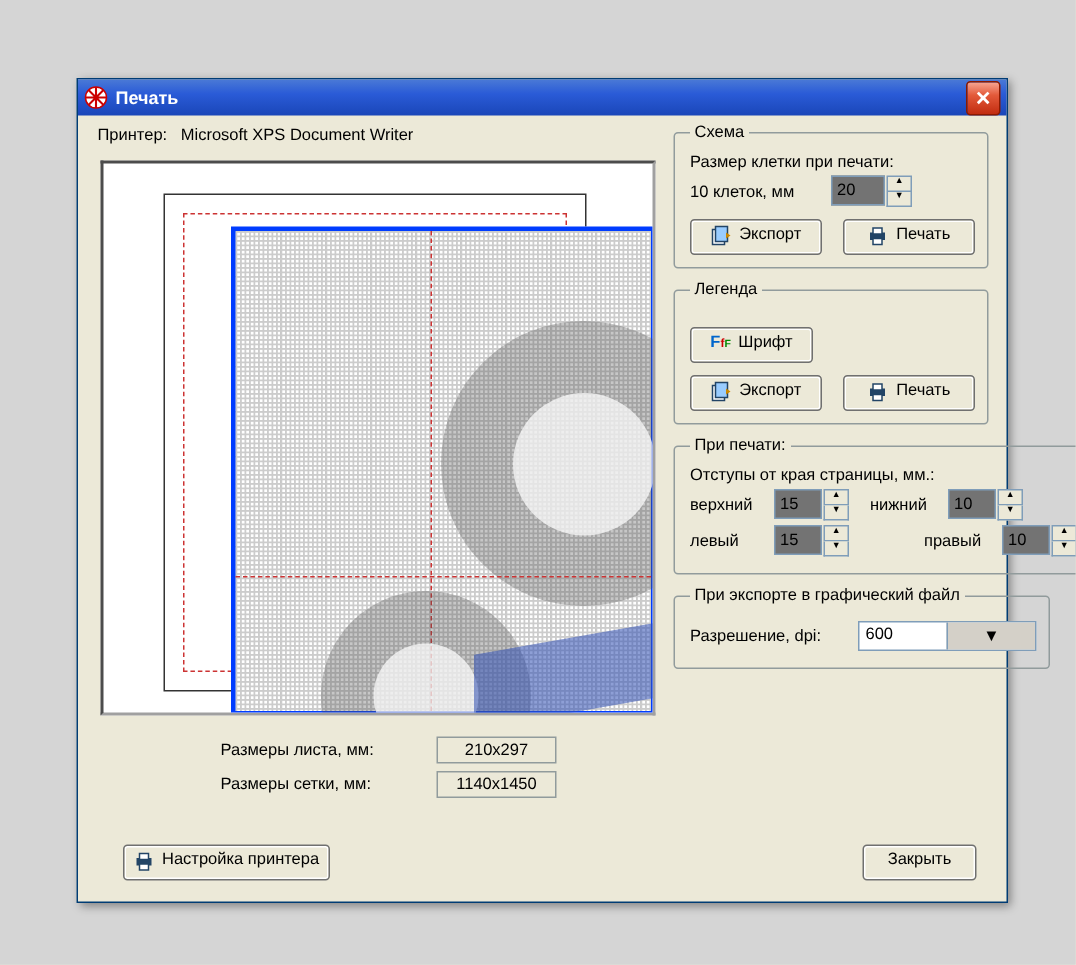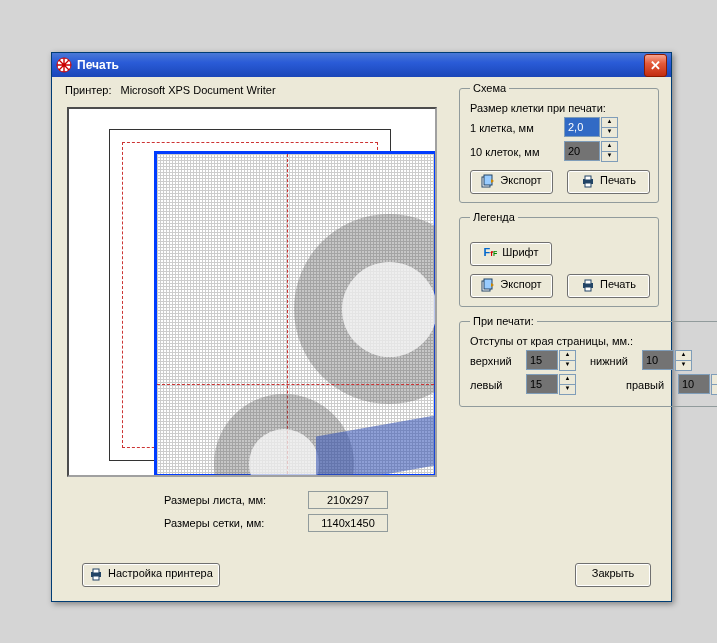--- a/index.html
+++ b/index.html
@@ -49,26 +49,26 @@
   }
   .gridpage::before{content:'';position:absolute;top:0;bottom:0;left:47%;width:0;border-left:1px dashed #c33;}
   .gridpage::after{content:'';position:absolute;left:0;right:0;top:72%;height:0;border-top:1px dashed #c33;}
   .gear{position:absolute;border-radius:50%;background:rgba(80,80,80,.32);}
   .gear.g1{width:190px;height:190px;right:-50px;top:60px;}
   .gear.g2{width:140px;height:140px;right:80px;bottom:-60px;}
   .gear::before{content:'';position:absolute;inset:25%;border-radius:50%;background:rgba(255,255,255,.7);}
   .bluepatch{position:absolute;right:-2px;bottom:-2px;width:120px;height:50px;background:rgba(50,80,180,.55);transform:skewY(-10deg);}
   
   .printer-line{position:absolute;left:13px;top:7px;}
-  .right-col{position:absolute;left:407px;top:5px;right:12px;}
+  .right-col{position:absolute;left:397px;top:5px;right:12px;}
   .right-col fieldset+fieldset{margin-top:8px;}
   .row{display:flex;align-items:center;gap:6px;margin:3px 0;}
   .btnrow{display:flex;gap:14px;margin-top:8px;}
   .btnrow button{flex:1;justify-content:center;}
-  .dims{position:absolute;left:112px;top:410px;line-height:20px;}
+  .dims{position:absolute;left:95px;top:410px;line-height:20px;}
   .dims .row{gap:14px;}
   .printer-setup{position:absolute;left:30px;bottom:14px;}
   .closebtn-main{position:absolute;right:20px;bottom:14px;width:76px;justify-content:center;}
 </style>
 </head>
 <body>
 <div class="stage">
 
 <div class="window">
   <div class="titlebar">
@@ -107,30 +107,20 @@
         <span class="readout">1140x1450</span>
       </div>
     </div>
 
     <div class="right-col">
 
       <fieldset class="group">
         <legend>Схема</legend>
         <div>Размер клетки при печати:</div>
         <div class="row">
-          <span style="width:88px;">1 клетка, мм</span>
-          <span class="spin">
-            <input class="txt sel" value="2,0" style="">
-            <span class="spinbtns">
-                  <div>▲</div>
-                  <div>▼</div>
-                </span>
-          </span>
-        </div>
-        <div class="row">
           <span style="width:88px;">10 клеток, мм</span>
           <span class="spin">
             <input class="txt" value="20" style="">
             <span class="spinbtns">
                   <div>▲</div>
                   <div>▼</div>
                 </span>
           </span>
         </div>
         <div class="btnrow">
@@ -215,20 +205,30 @@
           <span class="spin">
                 <input class="txt" style="width: 24px;" value="10">
                 <span class="spinbtns">
                   <div>▲</div>
                   <div>▼</div>
                 </span>
               </span>
         </div>
       </fieldset>
 
+      <fieldset class="group">
+        <legend>При экспорте в графический файл</legend>
+        <div class="row">
+          <span style="width:106px;">Разрешение, dpi:</span>
+          <span class="combo">
+            <span>600</span>
+            <span class="drop">▼</span>
+          </span>
+        </div>
+      </fieldset>
 
     </div>
 
     <button class="win printer-setup">
       <span class="icon"><svg width="14" height="14" viewBox="0 0 14 14">
               <rect x="2" y="5" width="10" height="5" fill="#246"></rect>
               <rect x="4" y="2" width="6" height="4" fill="#fff" stroke="#246"></rect>
               <rect x="4" y="9" width="6" height="4" fill="#fff" stroke="#246"></rect>
             </svg></span>
       <span>Настройка принтера</span>

